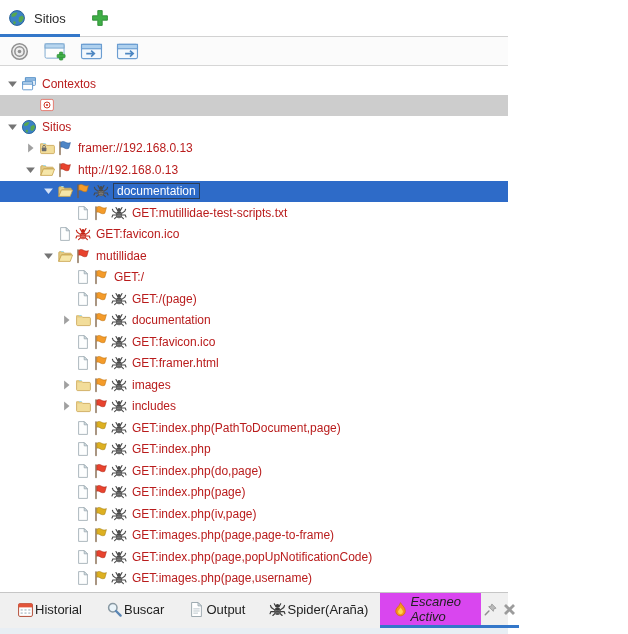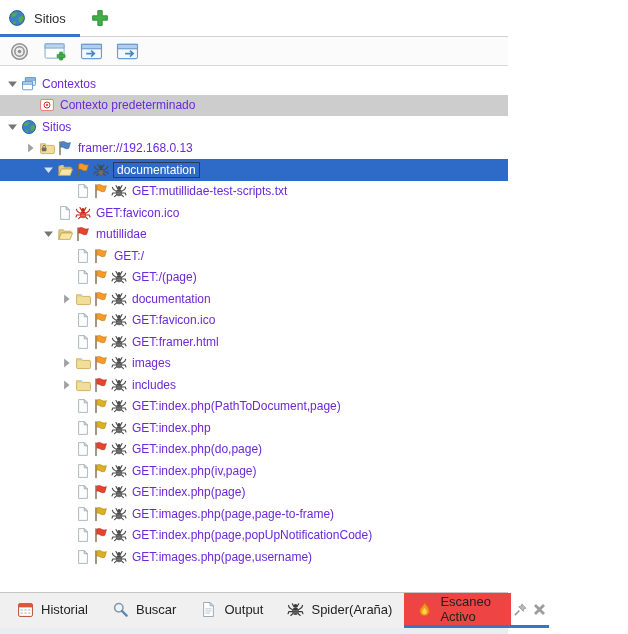--- a/index.html
+++ b/index.html
@@ -20,38 +20,38 @@
   .ticon18{width:18px;height:18px;flex:none;}
 
   
   .toolbar{height:29px;flex:none;background:#fbfbfb;border-bottom:1px solid #d6d6d6;
     display:flex;align-items:center;gap:11px;padding-left:7px;box-sizing:border-box;}
   .tool-btn{width:25px;height:21px;display:flex;align-items:center;justify-content:center;}
   .tool-btn svg{width:23px;height:19px;}
 
   
   .tree{flex:1;background:#fff;padding-top:7px;overflow:hidden;}
-  .row{height:21.5px;display:flex;align-items:center;font-size:12px;color:#6d28d9;white-space:nowrap;}
+  .row{height:21.5px;display:flex;align-items:center;font-size:12px;color:#b91c1c;white-space:nowrap;}
   .row.sel-active{background:#2e6bc8;color:#ffffff;}
   .row.sel-inactive{background:#cdcdcd;}
   .row .indent{flex:none;}
   .expander{width:17px;height:16px;flex:none;display:flex;align-items:center;justify-content:center;}
   .row.sel-active .expander svg path{fill:#d4e2f6;}
   .ticon{width:16px;height:16px;flex:none;margin-right:2px;}
   .row .label{margin-left:3px;}
   .row .label.editing{border:1px solid #2b3d55;padding:0 3px;margin-left:2px;}
   .ticon svg,.expander svg,.ticon18 svg,.ficon svg,.mini-btn svg{width:100%;height:100%;display:block;}
 
   
   .footer{height:42px;flex:none;background:#f0f0f0;border-top:1px solid #c6c6c6;
     box-sizing:border-box;display:flex;flex-direction:column;}
   .footer-tabs{height:32px;flex:none;display:flex;align-items:center;padding-left:5px;}
-  .ftab{display:flex;align-items:center;gap:7px;padding:0 12px;height:100%;
+  .ftab{display:flex;align-items:center;gap:1px;padding:0 12px;height:100%;
     font-size:13px;color:#222;cursor:default;}
-  .ftab.selected{background:#ef4444;}
+  .ftab.selected{background:#d946ef;font-style:italic;}
   .ficon{width:17px;height:17px;flex:none;}
   .active-group{position:relative;display:flex;align-items:center;height:100%;flex:1;}
   .active-group::after{content:"";position:absolute;left:0;right:0;bottom:-3px;height:3px;background:#3477c9;}
   .mini-btn{width:19px;height:17px;display:flex;align-items:center;justify-content:center;margin:0 2px;}
   .footer-gap{height:3px;flex:none;}
   .footer-strip{flex:1;background:#e8eef4;}
 </style>
 </head>
 <body>
 
@@ -133,21 +133,20 @@
       <div class="row sel-inactive">
         <span class="indent" style="width: 22px;"></span>
         <span class="expander"></span>
         <span class="ticon">
           <svg viewBox="0 0 16 16">
             <rect x="1.6" y="2.4" width="12.8" height="11.2" rx="1.6" fill="#ffffff" stroke="#e57368" stroke-width="0.9"></rect>
             <circle cx="8" cy="8" r="3" fill="none" stroke="#cf3a2c" stroke-width="1"></circle>
             <circle cx="8" cy="8" r="1.1" fill="#cf3a2c"></circle>
           </svg>
         </span>
-        <span class="label">Contexto predeterminado</span>
       </div>
       <div class="row">
         <span class="indent" style="width: 4px;"></span>
         <span class="expander">
           <svg viewBox="0 0 16 16">
             <path d="M3.6 5.6h8.8L8 11z" fill="#757575"></path>
           </svg>
         </span>
         <span class="ticon">
           <svg viewBox="0 0 16 16">
@@ -175,20 +174,42 @@
           </svg>
         </span>
         <span class="ticon">
           <svg viewBox="0 0 16 16">
             <path d="M3 1.8V14.6" stroke="#7a5c3e" stroke-width="1.3" stroke-linecap="round" fill="none"></path>
             <path d="M3.8 2.2 C5.6 1 7.2 1.4 8.6 2.3 C10 3.2 11.6 3.4 13.4 2.6 L11.8 8.2 C10.2 9 8.6 8.8 7.2 7.9 C5.8 7 4.6 6.9 3.8 7.3 Z" fill="#4f86c6" stroke="#2f5f9e" stroke-width="0.6"></path>
           </svg>
         </span>
         <span class="label">framer://192.168.0.13</span>
       </div>
+      <div class="row">
+        <span class="indent" style="width: 22px;"></span>
+        <span class="expander">
+          <svg viewBox="0 0 16 16">
+            <path d="M3.6 5.6h8.8L8 11z" fill="#757575"></path>
+          </svg>
+        </span>
+        <span class="ticon">
+          <svg viewBox="0 0 16 16">
+            <path d="M1.8 13.4V4.6c0-.5.4-.9.9-.9h3.4l1.4 1.5h6c.5 0 .9.4.9.9v.8H4.6z" fill="#e3cc84" stroke="#c8a24e" stroke-width="0.8"></path>
+            <path d="M1.8 13.4 4.4 7H15.6L13.2 13.4z" fill="#f6e6a8" stroke="#c8a24e" stroke-width="0.8"></path>
+            <rect x="4.1" y="2.9" width="2.6" height="1.2" rx="0.6" fill="#9adcf0"></rect>
+          </svg>
+        </span>
+        <span class="ticon">
+          <svg viewBox="0 0 16 16">
+            <path d="M3 1.8V14.6" stroke="#7a5c3e" stroke-width="1.3" stroke-linecap="round" fill="none"></path>
+            <path d="M3.8 2.2 C5.6 1 7.2 1.4 8.6 2.3 C10 3.2 11.6 3.4 13.4 2.6 L11.8 8.2 C10.2 9 8.6 8.8 7.2 7.9 C5.8 7 4.6 6.9 3.8 7.3 Z" fill="#e8432e" stroke="#b02a1a" stroke-width="0.6"></path>
+          </svg>
+        </span>
+        <span class="label">http://192.168.0.13</span>
+      </div>
       <div class="row sel-active">
         <span class="indent" style="width: 40px;"></span>
         <span class="expander">
           <svg viewBox="0 0 16 16">
             <path d="M3.6 5.6h8.8L8 11z" fill="#757575"></path>
           </svg>
         </span>
         <span class="ticon">
           <svg viewBox="0 0 16 16">
             <path d="M1.8 13.4V4.6c0-.5.4-.9.9-.9h3.4l1.4 1.5h6c.5 0 .9.4.9.9v.8H4.6z" fill="#e3cc84" stroke="#c8a24e" stroke-width="0.8"></path>
@@ -648,20 +669,54 @@
         <span class="expander"></span>
         <span class="ticon">
           <svg viewBox="0 0 16 16">
             <path d="M3.6 1.6h5.6l3.2 3.2v9.6H3.6z" fill="#fdfefe" stroke="#98a6ad" stroke-width="0.8"></path>
             <path d="M9.2 1.6v3.2h3.2z" fill="#dde8ed" stroke="#98a6ad" stroke-width="0.8"></path>
           </svg>
         </span>
         <span class="ticon">
           <svg viewBox="0 0 16 16">
             <path d="M3 1.8V14.6" stroke="#7a5c3e" stroke-width="1.3" stroke-linecap="round" fill="none"></path>
+            <path d="M3.8 2.2 C5.6 1 7.2 1.4 8.6 2.3 C10 3.2 11.6 3.4 13.4 2.6 L11.8 8.2 C10.2 9 8.6 8.8 7.2 7.9 C5.8 7 4.6 6.9 3.8 7.3 Z" fill="#e8432e" stroke="#b02a1a" stroke-width="0.6"></path>
+          </svg>
+        </span>
+        <span class="ticon">
+          <svg viewBox="0 0 16 16">
+            <g stroke="#4a4a4a" stroke-width="1.1" fill="none" stroke-linecap="round">
+              <path d="M5.6 8.6 2.2 6.2 1.4 4.2"></path>
+              <path d="M5.4 10 1.8 10 1 12"></path>
+              <path d="M6 11.4 3.6 13.6"></path>
+              <path d="M10.4 8.6 13.8 6.2 14.6 4.2"></path>
+              <path d="M10.6 10 14.2 10 15 12"></path>
+              <path d="M10 11.4 12.4 13.6"></path>
+              <path d="M6.6 5.4 5 2.6"></path>
+              <path d="M9.4 5.4 11 2.6"></path>
+            </g>
+            <circle cx="8" cy="4.6" r="1.7" fill="#4a4a4a"></circle>
+            <ellipse cx="8" cy="9.6" rx="3" ry="3.6" fill="#4a4a4a"></ellipse>
+            <path d="M5.6 8.4 C7 9.4 9 9.4 10.4 8.4 M5.4 10 C7 11 9 11 10.6 10 M5.8 11.6 C7.2 12.5 8.8 12.5 10.2 11.6" stroke="#9a9a9a" stroke-width="0.7" fill="none"></path>
+          </svg>
+        </span>
+        <span class="label">GET:index.php(page)</span>
+      </div>
+      <div class="row">
+        <span class="indent" style="width: 58px;"></span>
+        <span class="expander"></span>
+        <span class="ticon">
+          <svg viewBox="0 0 16 16">
+            <path d="M3.6 1.6h5.6l3.2 3.2v9.6H3.6z" fill="#fdfefe" stroke="#98a6ad" stroke-width="0.8"></path>
+            <path d="M9.2 1.6v3.2h3.2z" fill="#dde8ed" stroke="#98a6ad" stroke-width="0.8"></path>
+          </svg>
+        </span>
+        <span class="ticon">
+          <svg viewBox="0 0 16 16">
+            <path d="M3 1.8V14.6" stroke="#7a5c3e" stroke-width="1.3" stroke-linecap="round" fill="none"></path>
             <path d="M3.8 2.2 C5.6 1 7.2 1.4 8.6 2.3 C10 3.2 11.6 3.4 13.4 2.6 L11.8 8.2 C10.2 9 8.6 8.8 7.2 7.9 C5.8 7 4.6 6.9 3.8 7.3 Z" fill="#ddb021" stroke="#a8831a" stroke-width="0.6"></path>
           </svg>
         </span>
         <span class="ticon">
           <svg viewBox="0 0 16 16">
             <g stroke="#4a4a4a" stroke-width="1.1" fill="none" stroke-linecap="round">
               <path d="M5.6 8.6 2.2 6.2 1.4 4.2"></path>
               <path d="M5.4 10 1.8 10 1 12"></path>
               <path d="M6 11.4 3.6 13.6"></path>
               <path d="M10.4 8.6 13.8 6.2 14.6 4.2"></path>
@@ -669,54 +724,20 @@
               <path d="M10 11.4 12.4 13.6"></path>
               <path d="M6.6 5.4 5 2.6"></path>
               <path d="M9.4 5.4 11 2.6"></path>
             </g>
             <circle cx="8" cy="4.6" r="1.7" fill="#4a4a4a"></circle>
             <ellipse cx="8" cy="9.6" rx="3" ry="3.6" fill="#4a4a4a"></ellipse>
             <path d="M5.6 8.4 C7 9.4 9 9.4 10.4 8.4 M5.4 10 C7 11 9 11 10.6 10 M5.8 11.6 C7.2 12.5 8.8 12.5 10.2 11.6" stroke="#9a9a9a" stroke-width="0.7" fill="none"></path>
           </svg>
         </span>
         <span class="label">GET:index.php(iv,page)</span>
-      </div>
-      <div class="row">
-        <span class="indent" style="width: 58px;"></span>
-        <span class="expander"></span>
-        <span class="ticon">
-          <svg viewBox="0 0 16 16">
-            <path d="M3.6 1.6h5.6l3.2 3.2v9.6H3.6z" fill="#fdfefe" stroke="#98a6ad" stroke-width="0.8"></path>
-            <path d="M9.2 1.6v3.2h3.2z" fill="#dde8ed" stroke="#98a6ad" stroke-width="0.8"></path>
-          </svg>
-        </span>
-        <span class="ticon">
-          <svg viewBox="0 0 16 16">
-            <path d="M3 1.8V14.6" stroke="#7a5c3e" stroke-width="1.3" stroke-linecap="round" fill="none"></path>
-            <path d="M3.8 2.2 C5.6 1 7.2 1.4 8.6 2.3 C10 3.2 11.6 3.4 13.4 2.6 L11.8 8.2 C10.2 9 8.6 8.8 7.2 7.9 C5.8 7 4.6 6.9 3.8 7.3 Z" fill="#e8432e" stroke="#b02a1a" stroke-width="0.6"></path>
-          </svg>
-        </span>
-        <span class="ticon">
-          <svg viewBox="0 0 16 16">
-            <g stroke="#4a4a4a" stroke-width="1.1" fill="none" stroke-linecap="round">
-              <path d="M5.6 8.6 2.2 6.2 1.4 4.2"></path>
-              <path d="M5.4 10 1.8 10 1 12"></path>
-              <path d="M6 11.4 3.6 13.6"></path>
-              <path d="M10.4 8.6 13.8 6.2 14.6 4.2"></path>
-              <path d="M10.6 10 14.2 10 15 12"></path>
-              <path d="M10 11.4 12.4 13.6"></path>
-              <path d="M6.6 5.4 5 2.6"></path>
-              <path d="M9.4 5.4 11 2.6"></path>
-            </g>
-            <circle cx="8" cy="4.6" r="1.7" fill="#4a4a4a"></circle>
-            <ellipse cx="8" cy="9.6" rx="3" ry="3.6" fill="#4a4a4a"></ellipse>
-            <path d="M5.6 8.4 C7 9.4 9 9.4 10.4 8.4 M5.4 10 C7 11 9 11 10.6 10 M5.8 11.6 C7.2 12.5 8.8 12.5 10.2 11.6" stroke="#9a9a9a" stroke-width="0.7" fill="none"></path>
-          </svg>
-        </span>
-        <span class="label">GET:index.php(page)</span>
       </div>
       <div class="row">
         <span class="indent" style="width: 58px;"></span>
         <span class="expander"></span>
         <span class="ticon">
           <svg viewBox="0 0 16 16">
             <path d="M3.6 1.6h5.6l3.2 3.2v9.6H3.6z" fill="#fdfefe" stroke="#98a6ad" stroke-width="0.8"></path>
             <path d="M9.2 1.6v3.2h3.2z" fill="#dde8ed" stroke="#98a6ad" stroke-width="0.8"></path>
           </svg>
         </span>

